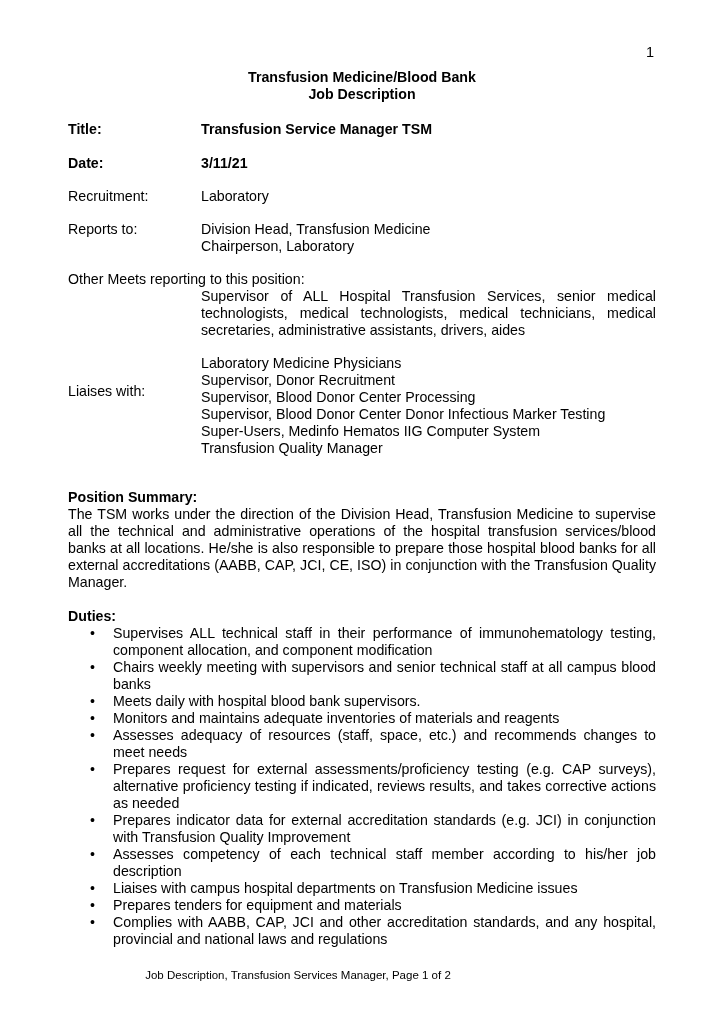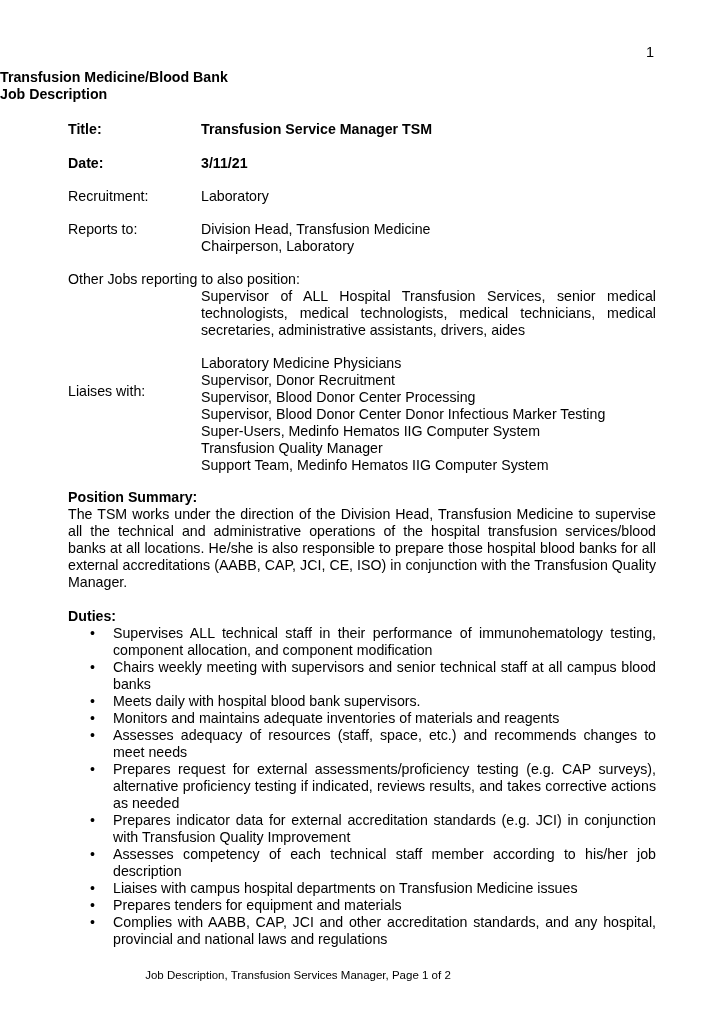--- a/index.html
+++ b/index.html
@@ -1,21 +1,21 @@
 <!DOCTYPE html>
 <html><head>
 <meta charset="utf-8">
 <style>
   html, body { margin: 0; padding: 0; background: #ffffff; }
   body {
     width: 724px; height: 1024px; position: relative; overflow: hidden;
     font-family: "Liberation Sans", sans-serif; color: #000; font-size: 14.2px;
   }
   .page-num { position: absolute; top: 44px; left: 646px; font-size: 14.5px; }
-  .header { position: absolute; top: 69px; left: 0; width: 724px; font-weight: bold; font-size: 14.2px; line-height: 17px; }
+  .header { position: absolute; top: 69px; left: 0; width: 724px; text-align: center; font-weight: bold; font-size: 14.2px; line-height: 17px; }
   .field { position: absolute; left: 68px; font-size: 14.2px; line-height: 17px; }
   .field .lbl { position: absolute; left: 0; top: 0; white-space: nowrap; }
   .field .val { position: absolute; left: 133px; top: 0; white-space: nowrap; }
   .bold { font-weight: bold; }
   .other-jobs { position: absolute; left: 68px; top: 271px; line-height: 17px; white-space: nowrap; }
   .other-jobs-val { position: absolute; left: 201px; top: 288px; width: 455px; line-height: 17px; text-align: justify; }
   .liaises-lbl { position: absolute; left: 68px; top: 355px; line-height: 17px; margin-top: 28px; }
   .liaises-list { position: absolute; left: 201px; top: 355px; line-height: 17px; margin: 0; padding: 0; list-style: none; }
   .liaises-list li { white-space: nowrap; }
   .summary-h { position: absolute; left: 68px; top: 489px; font-weight: bold; line-height: 17px; }
@@ -50,32 +50,31 @@
   <span class="lbl">Recruitment:</span>
   <span class="val">Laboratory</span>
 </div>
 
 <div class="field" style="top:221px;">
   <span class="lbl">Reports to:</span>
   <span class="val">Division Head, Transfusion Medicine</span>
   <span class="val" style="top:17px;">Chairperson, Laboratory</span>
 </div>
 
-<div class="other-jobs">Other Jobs reporting to also position:</div>
+<div class="other-jobs">Other Meets reporting to this position:</div>
 <div class="other-jobs-val">Supervisor of ALL Hospital Transfusion Services, senior medical technologists, medical technologists, medical technicians, medical secretaries, administrative assistants, drivers, aides</div>
 
 <div class="liaises-lbl">Liaises with:</div>
 <ul class="liaises-list">
   <li>Laboratory Medicine Physicians</li>
   <li>Supervisor, Donor Recruitment</li>
   <li>Supervisor, Blood Donor Center Processing</li>
   <li>Supervisor, Blood Donor Center Donor Infectious Marker Testing</li>
   <li>Super-Users, Medinfo Hematos IIG Computer System</li>
   <li>Transfusion Quality Manager</li>
-  <li>Support Team, Medinfo Hematos IIG Computer System</li>
 </ul>
 
 <div class="summary-h">Position Summary:</div>
 <div class="summary">The TSM works under the direction of the Division Head, Transfusion Medicine to supervise all the technical and administrative operations of the hospital transfusion services/blood banks at all locations.  He/she is also responsible to prepare those hospital blood banks for all external accreditations (AABB, CAP, JCI, CE, ISO) in conjunction with the Transfusion Quality Manager.</div>
 
 <div class="duties-h">Duties:</div>
 <ul class="duties">
   <li><span class="bullet">•</span><span>Supervises ALL technical staff in their performance of immunohematology testing, component allocation, and component modification</span></li>
   <li><span class="bullet">•</span><span>Chairs weekly meeting with supervisors and senior technical staff at all campus blood banks</span></li>
   <li><span class="bullet">•</span><span>Meets daily with hospital blood bank supervisors.</span></li>

